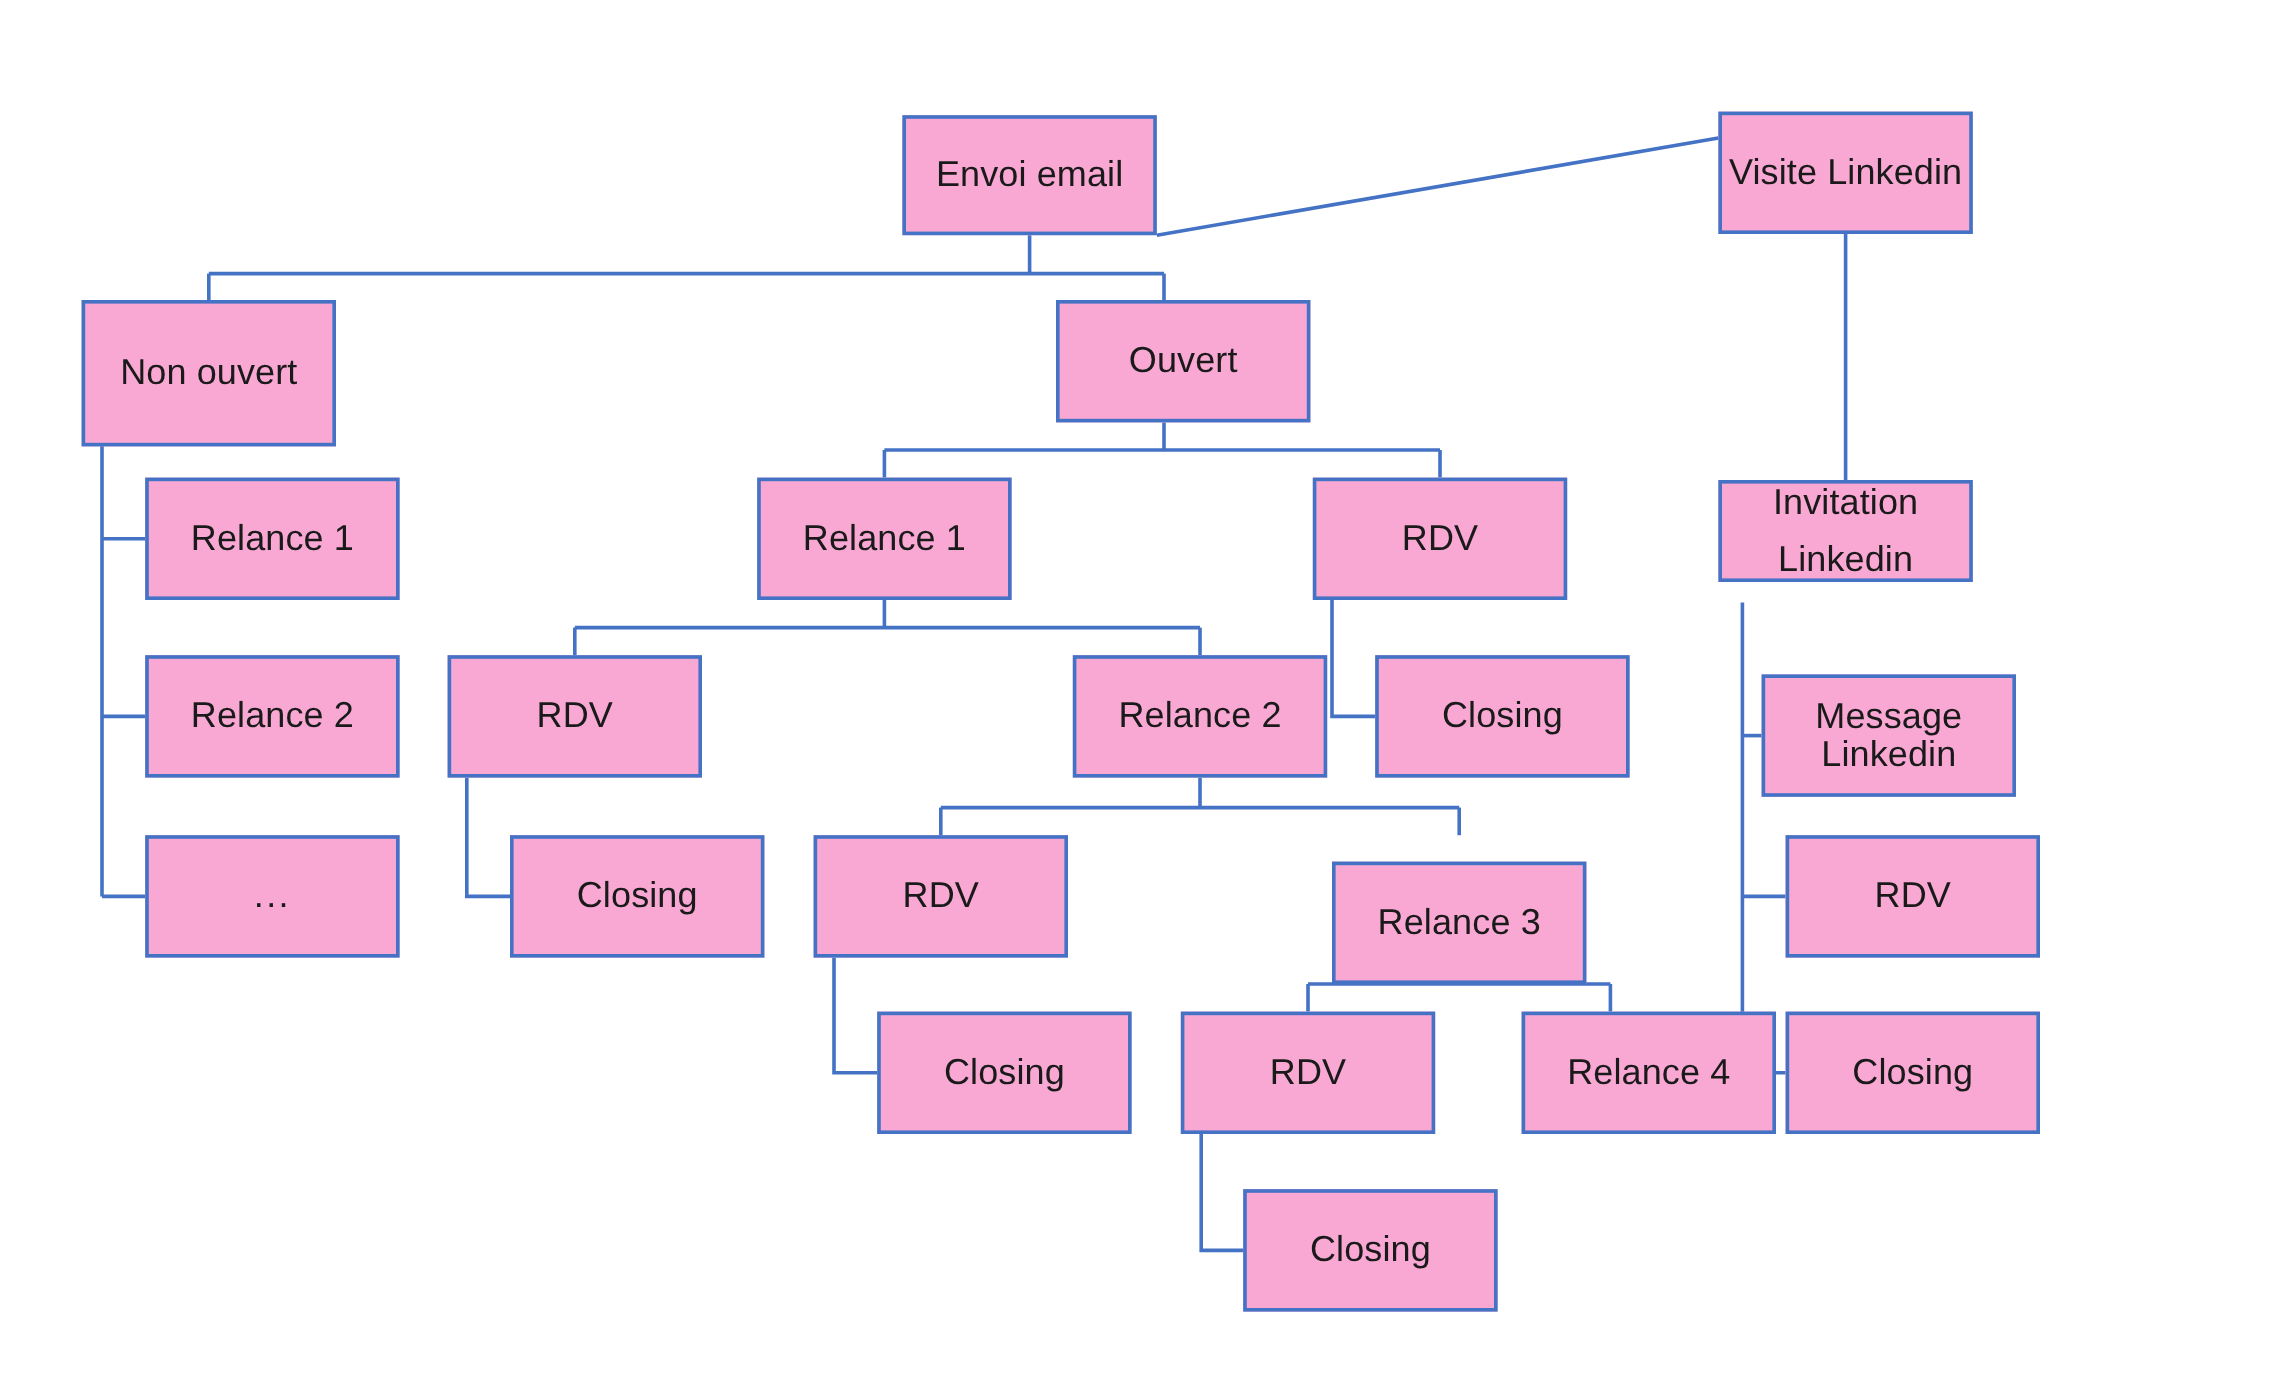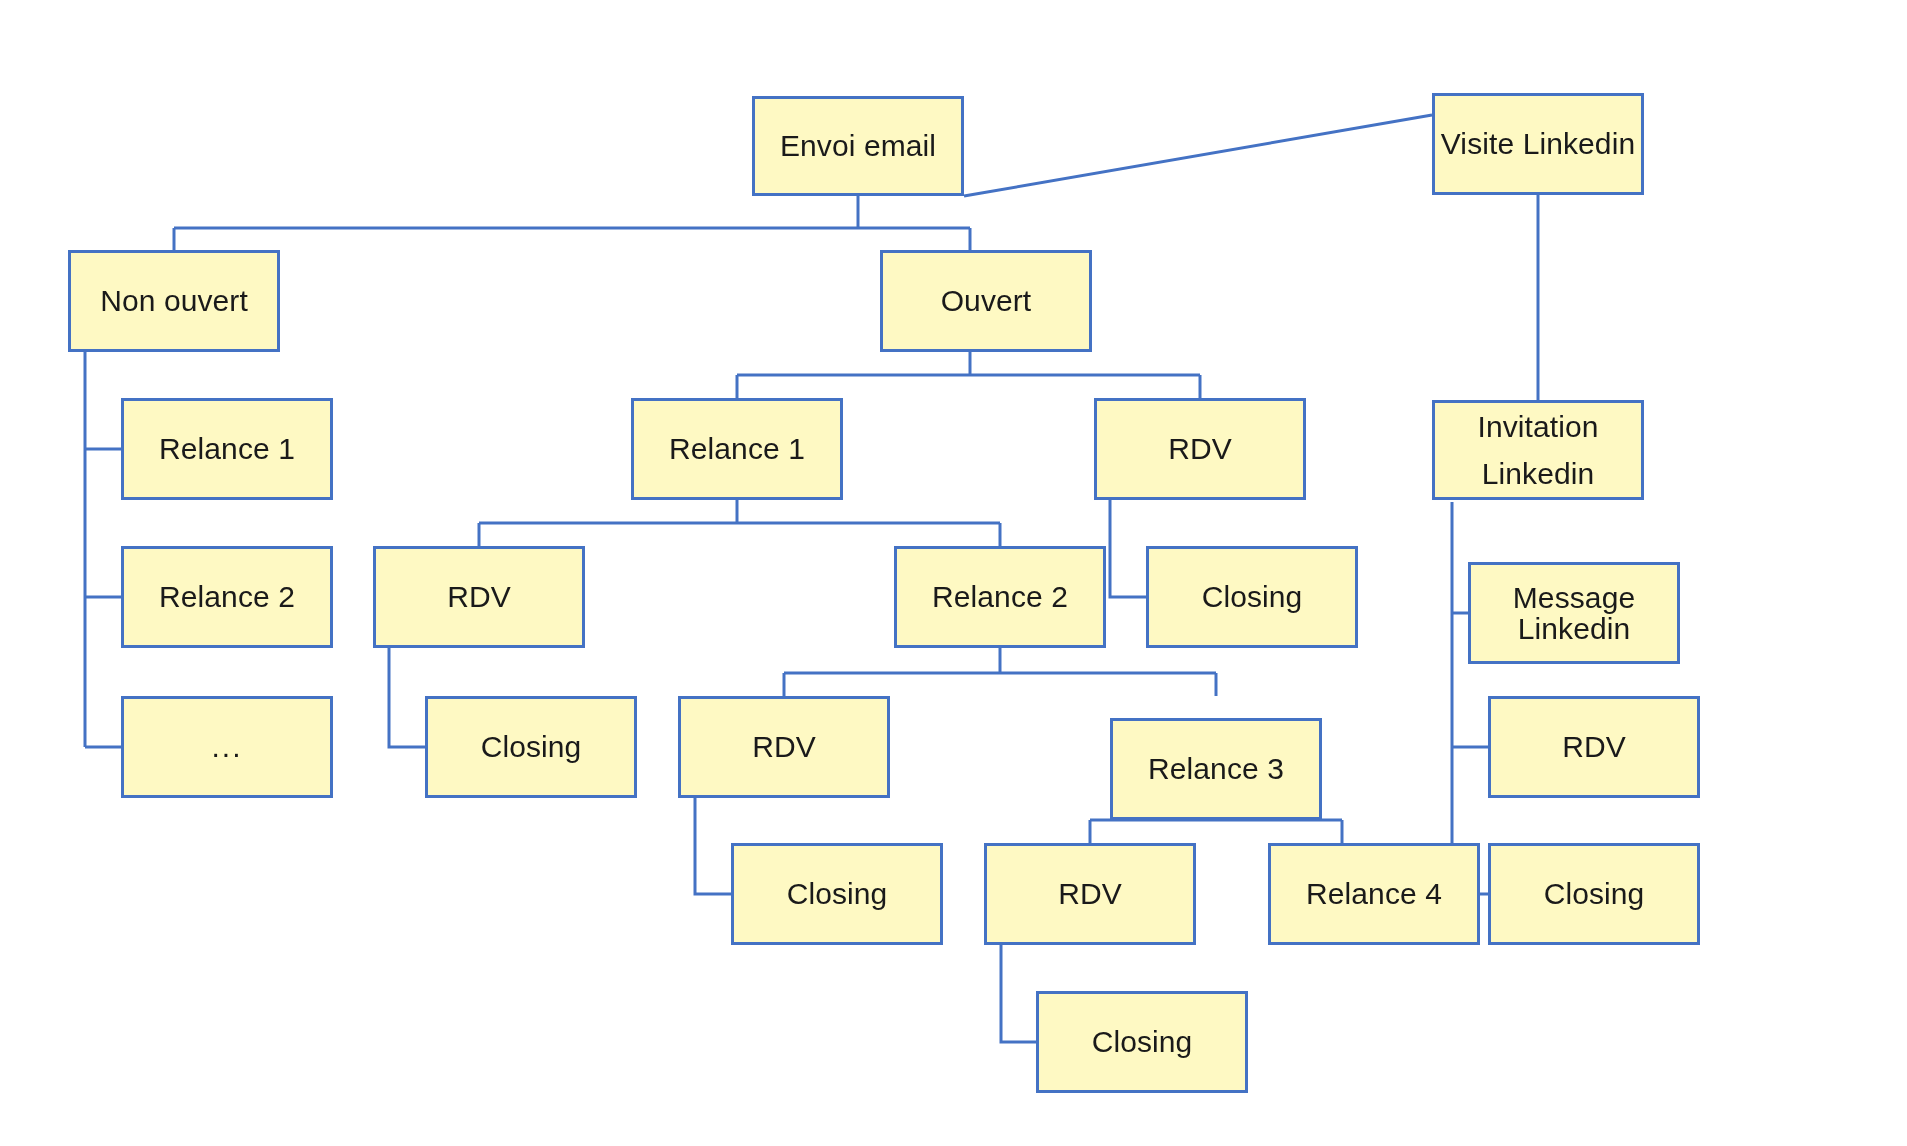--- a/index.html
+++ b/index.html
@@ -23,21 +23,21 @@
     left: 0;
     top: 0;
     width: 1907px;
     height: 1146px;
     pointer-events: none;
   }
   .node {
     position: absolute;
     box-sizing: border-box;
     border: 3px solid #4472C4;
-    background: #fef9c3;
+    background: #f9a8d4;
     display: flex;
     flex-direction: column;
     align-items: center;
     justify-content: center;
     color: #1a1a1a;
     font-family: "Liberation Sans", sans-serif;
     font-size: 30px;
     font-weight: 400;
     line-height: 1.05;
     text-align: center;
@@ -108,27 +108,27 @@
     </g>
   </svg>
 
   <div id="node-layer">
       <div class="node" style="left: 752px; top: 96px; width: 212px; height: 100px; border-color: rgb(68, 114, 196); color: rgb(26, 26, 26);">
         <span>Envoi email</span>
       </div>
       <div class="node" style="left: 1432px; top: 93px; width: 212px; height: 102px; border-color: rgb(68, 114, 196); color: rgb(26, 26, 26); justify-content: center;">
         <span>Visite Linkedin</span>
       </div>
-      <div class="node" style="left: 68px; top: 250px; width: 212px; height: 102px; border-color: rgb(68, 114, 196); color: rgb(26, 26, 26);">
+      <div class="node" style="left: 68px; top: 250px; width: 212px; height: 122px; border-color: rgb(68, 114, 196); color: rgb(26, 26, 26);">
         <span>Non ouvert</span>
       </div>
       <div class="node" style="left: 864px; top: 250px; width: 212px; height: 102px; border-color: rgb(68, 114, 196); color: rgb(26, 26, 26); margin-left: 16px;">
         <span>Ouvert</span>
       </div>
-      <div class="node" style="left: 1432px; top: 400px; width: 212px; height: 100px; border-color: rgb(68, 114, 196); color: rgb(26, 26, 26); gap: 16px;">
+      <div class="node" style="left: 1432px; top: 400px; width: 212px; height: 85px; border-color: rgb(68, 114, 196); color: rgb(26, 26, 26); gap: 16px;">
         <span>Invitation</span>
         <span class="line2">Linkedin</span>
       </div>
       <div class="node" style="left: 121px; top: 398px; width: 212px; height: 102px; border-color: rgb(68, 114, 196); color: rgb(26, 26, 26);">
         <span>Relance 1</span>
       </div>
       <div class="node" style="left: 631px; top: 398px; width: 212px; height: 102px; border-color: rgb(68, 114, 196); color: rgb(26, 26, 26);">
         <span>Relance 1</span>
       </div>
       <div class="node" style="left: 1094px; top: 398px; width: 212px; height: 102px; border-color: rgb(68, 114, 196); color: rgb(26, 26, 26);">

